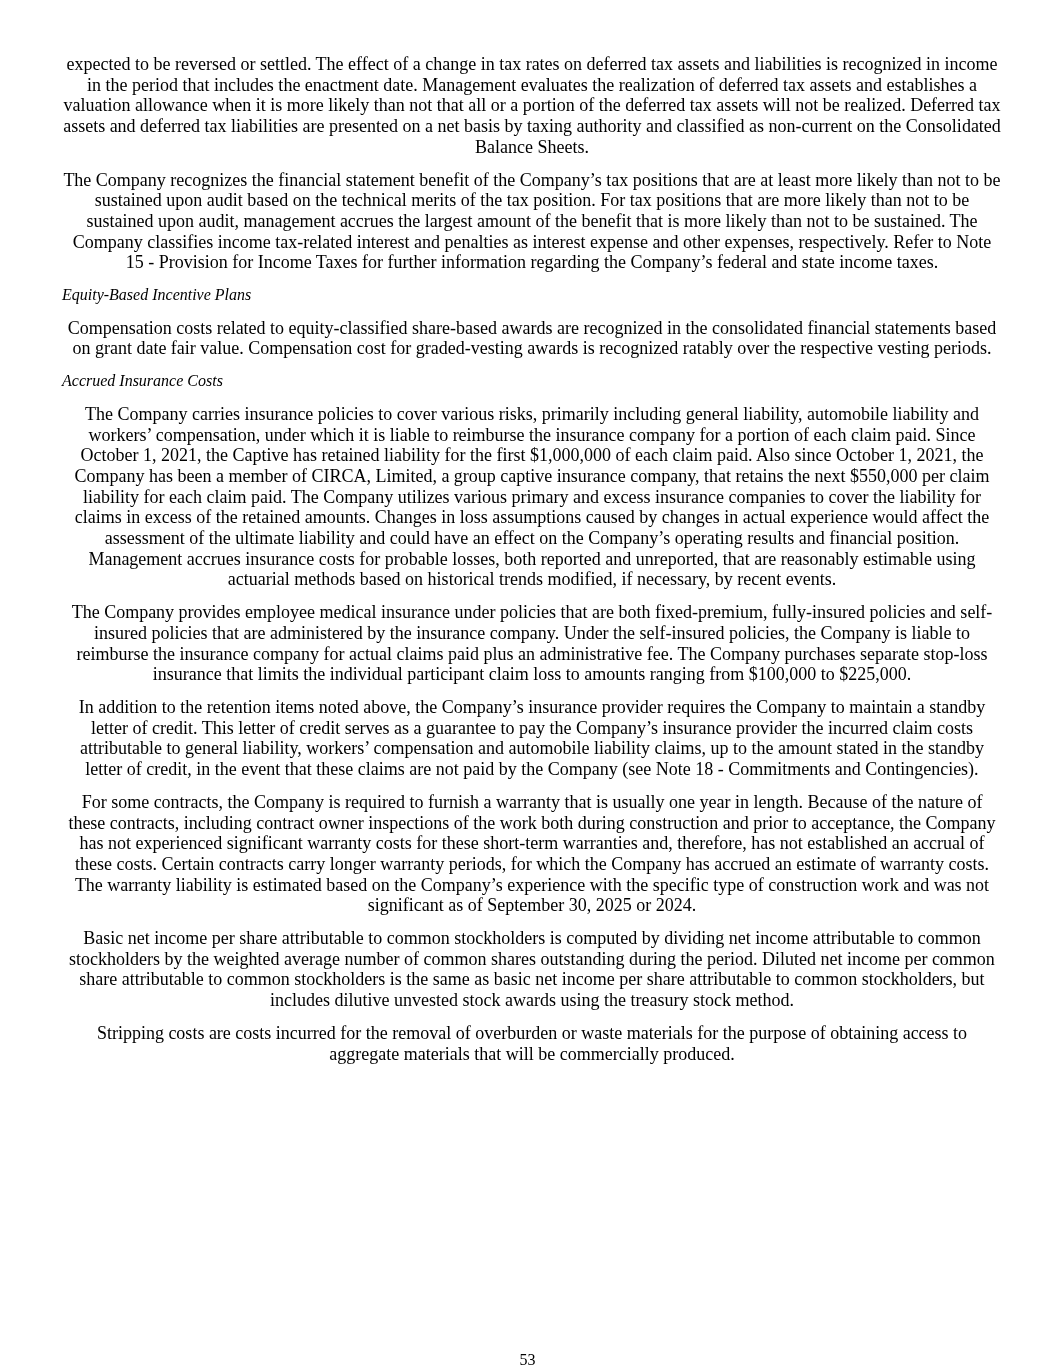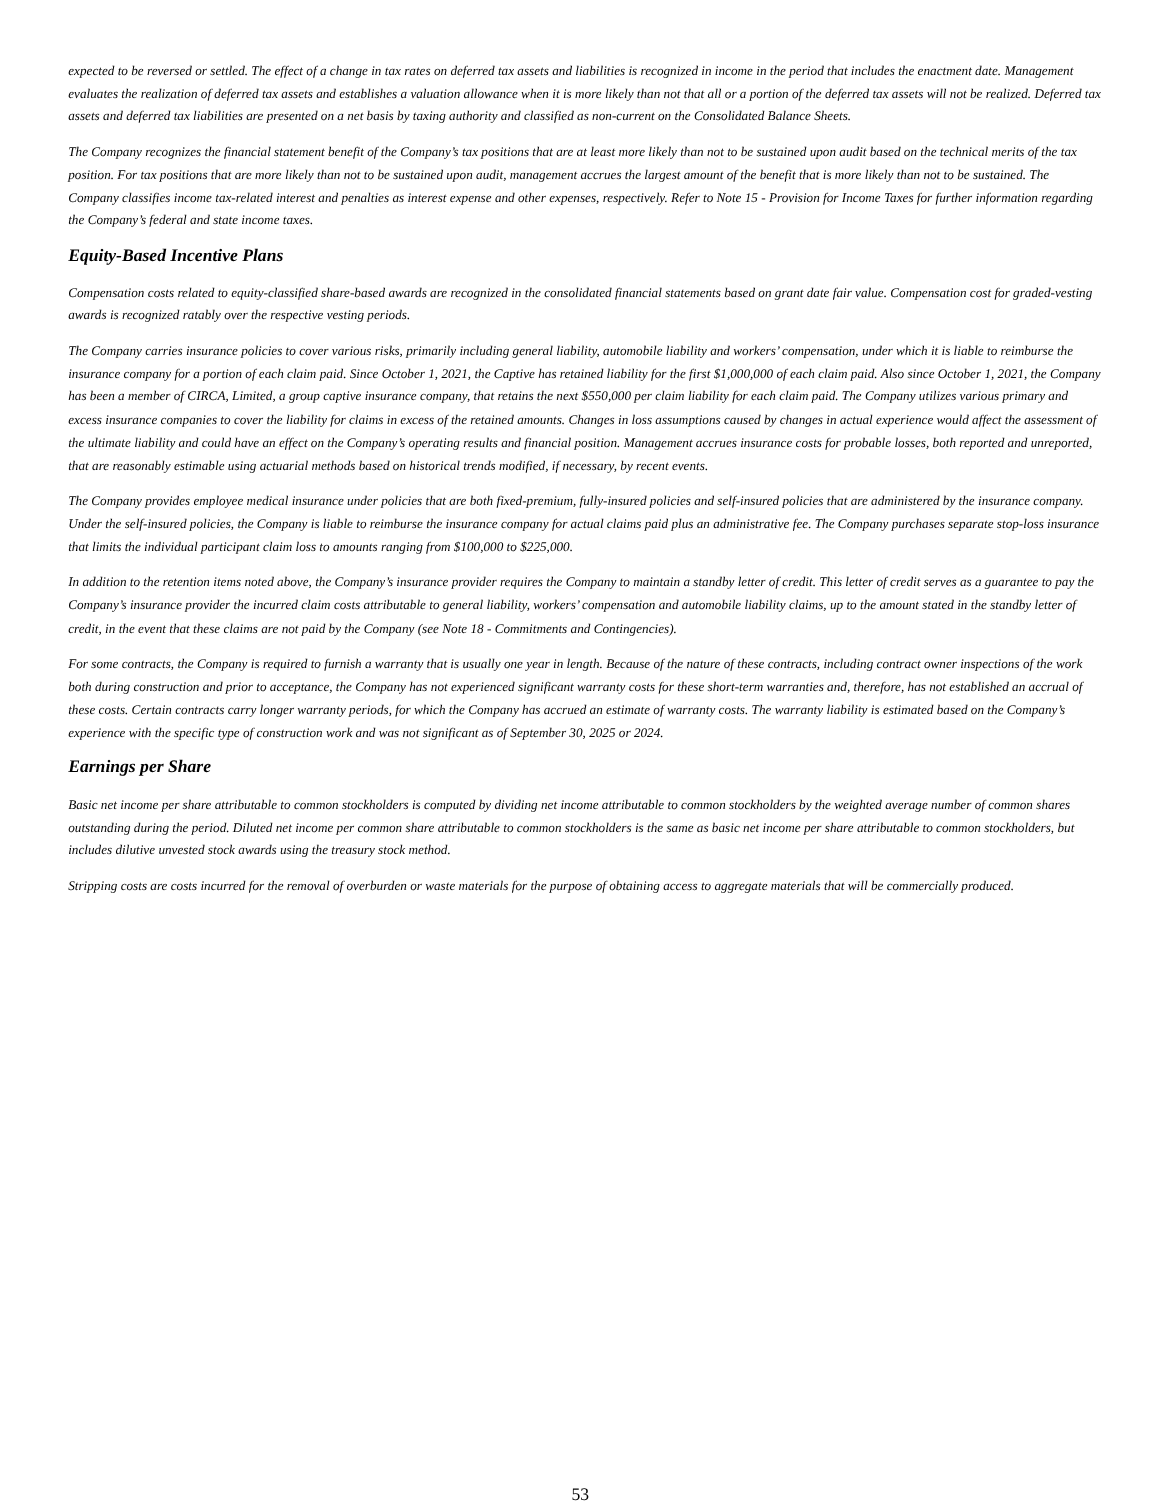--- a/index.html
+++ b/index.html
@@ -15,30 +15,29 @@
       font-family: "Liberation Serif", "DejaVu Serif", serif;
       color: #000000;
     }
     .page {
       position: absolute;
       left: 62px;
       top: 54px;
       width: 940px;
     }
     .para {
-      font-size: 12px;
+      font-size: 18px;
       line-height: 20.7px;
       margin: 0 0 12px 0;
-      text-align: left;
-      font-style: italic;
+      text-align: center;
     }
     .heading {
       font-size: 16px;
       line-height: 20.7px;
-      font-weight: bold;
+      font-weight: normal;
       font-style: italic;
       margin: 0 0 12px 0;
     }
     .page-number {
       position: absolute;
       top: 1350px;
       left: 0;
       width: 1055px;
       text-align: center;
       font-size: 16px;
@@ -49,25 +48,25 @@
 <body>
 
 <div class="page">
 
   <p class="para">expected to be reversed or settled. The effect of a change in tax rates on deferred tax assets and liabilities is recognized in income in the period that includes the enactment date. Management evaluates the realization of deferred tax assets and establishes a valuation allowance when it is more likely than not that all or a portion of the deferred tax assets will not be realized. Deferred tax assets and deferred tax liabilities are presented on a net basis by taxing authority and classified as non-current on the Consolidated Balance Sheets.</p>
   <p class="para">The Company recognizes the financial statement benefit of the Company’s tax positions that are at least more likely than not to be sustained upon audit based on the technical merits of the tax position. For tax positions that are more likely than not to be sustained upon audit, management accrues the largest amount of the benefit that is more likely than not to be sustained. The Company classifies income tax-related interest and penalties as interest expense and other expenses, respectively. Refer to Note 15 - Provision for Income Taxes for further information regarding the Company’s federal and state income taxes.</p>
 
   <p class="heading">Equity-Based Incentive Plans</p>
   <p class="para">Compensation costs related to equity-classified share-based awards are recognized in the consolidated financial statements based on grant date fair value. Compensation cost for graded-vesting awards is recognized ratably over the respective vesting periods.</p>
 
+  <p class="heading">Accrued Insurance Costs</p>
   <p class="para">The Company carries insurance policies to cover various risks, primarily including general liability, automobile liability and workers’ compensation, under which it is liable to reimburse the insurance company for a portion of each claim paid. Since October 1, 2021, the Captive has retained liability for the first $1,000,000 of each claim paid. Also since October 1, 2021, the Company has been a member of CIRCA, Limited, a group captive insurance company, that retains the next $550,000 per claim liability for each claim paid. The Company utilizes various primary and excess insurance companies to cover the liability for claims in excess of the retained amounts. Changes in loss assumptions caused by changes in actual experience would affect the assessment of the ultimate liability and could have an effect on the Company’s operating results and financial position. Management accrues insurance costs for probable losses, both reported and unreported, that are reasonably estimable using actuarial methods based on historical trends modified, if necessary, by recent events.</p>
   <p class="para">The Company provides employee medical insurance under policies that are both fixed-premium, fully-insured policies and self-insured policies that are administered by the insurance company. Under the self-insured policies, the Company is liable to reimburse the insurance company for actual claims paid plus an administrative fee. The Company purchases separate stop-loss insurance that limits the individual participant claim loss to amounts ranging from $100,000 to $225,000.</p>
   <p class="para">In addition to the retention items noted above, the Company’s insurance provider requires the Company to maintain a standby letter of credit. This letter of credit serves as a guarantee to pay the Company’s insurance provider the incurred claim costs attributable to general liability, workers’ compensation and automobile liability claims, up to the amount stated in the standby letter of credit, in the event that these claims are not paid by the Company (see Note 18 - Commitments and Contingencies).</p>
 
   <p class="para">For some contracts, the Company is required to furnish a warranty that is usually one year in length. Because of the nature of these contracts, including contract owner inspections of the work both during construction and prior to acceptance, the Company has not experienced significant warranty costs for these short-term warranties and, therefore, has not established an accrual of these costs. Certain contracts carry longer warranty periods, for which the Company has accrued an estimate of warranty costs. The warranty liability is estimated based on the Company’s experience with the specific type of construction work and was not significant as of September 30, 2025 or 2024.</p>
 
-  <p class="heading">Earnings per Share</p>
   <p class="para">Basic net income per share attributable to common stockholders is computed by dividing net income attributable to common stockholders by the weighted average number of common shares outstanding during the period. Diluted net income per common share attributable to common stockholders is the same as basic net income per share attributable to common stockholders, but includes dilutive unvested stock awards using the treasury stock method.</p>
 
   <p class="para">Stripping costs are costs incurred for the removal of overburden or waste materials for the purpose of obtaining access to aggregate materials that will be commercially produced.</p>
 </div>
 
 <div class="page-number">53</div>
 
 </body></html>

